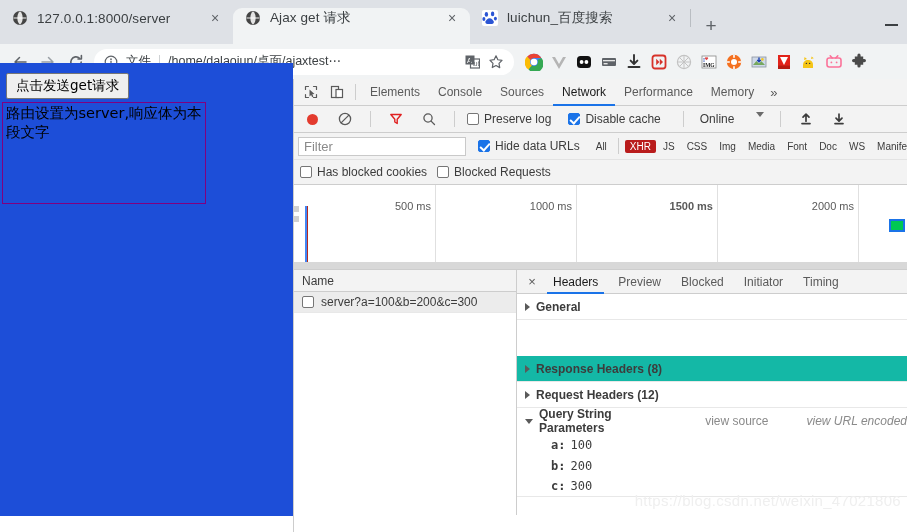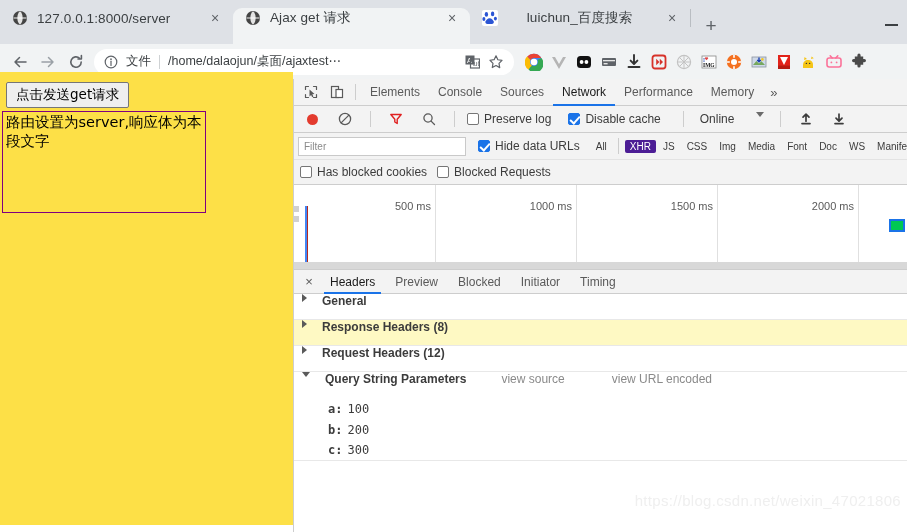--- a/index.html
+++ b/index.html
@@ -80,22 +80,22 @@
   .omni-url {
     flex: 1 1 auto; font-size: 12.5px; color: #3c4043;
     white-space: nowrap; overflow: hidden; text-overflow: clip; min-width: 0;
   }
   .omni-act { flex: 0 0 20px; display: flex; align-items: center; justify-content: center; margin-left: 4px; }
   .ext-row { display: flex; align-items: center; gap: 1px; margin-left: 2px; }
   .ext { width: 24px; height: 24px; display: flex; align-items: center; justify-content: center; }
 
   
   .page {
-    position: absolute; left: 0; top: 72px; width: 293px; height: 453px;
-    background: #fde047; overflow: hidden;
+    position: absolute; left: 0; top: 63px; width: 293px; height: 453px;
+    background: #1d4ed8; overflow: hidden;
   }
   .getbtn {
     position: absolute; left: 6px; top: 10px;
     background: #efefef; border: 1px solid #767676; border-radius: 2px;
     padding: 3px 9px; font-size: 13.5px; color: #000;
     font-family: "DejaVu Sans", sans-serif;
   }
   .resbox {
     position: absolute; left: 2px; top: 39px; width: 204px; height: 102px;
     border: 1px solid #800080;
@@ -146,25 +146,25 @@
   .cb-wrap { display: flex; align-items: center; margin-right: 10px; }
   .online-sel { font-size: 12px; color: #3c3c3c; display: flex; gap: 22px; padding: 0 4px; }
   .caret-dn { width: 0; height: 0; border-left: 4px solid transparent; border-right: 4px solid transparent; border-top: 5px solid #6b6b6b; }
 
   .dt-filterbar {
     height: 27px; background: #f3f3f3; border-bottom: 1px solid #e3e3e3;
     display: flex; align-items: center; padding: 0 4px;
   }
   .filter-input {
     width: 168px; height: 19px; background: #fff; border: 1px solid #c9c9c9;
-    font-size: 10px; color: #8a8a8a; padding: 0 5px; line-height: 17px;
+    font-size: 13px; color: #8a8a8a; padding: 0 5px; line-height: 17px;
     margin-right: 12px; flex: 0 0 168px;
   }
   .ftype { font-size: 10px; color: #3c3c3c; padding: 1px 5px; margin: 0 1px; border-radius: 2px; white-space: nowrap; }
-  .ftype.active { background: #4c1d95; color: #fff; }
+  .ftype.active { background: #b91c1c; color: #fff; }
 
   .dt-filterbar2 {
     height: 25px; background: #f3f3f3; border-bottom: 1px solid #cdcdcd;
     display: flex; align-items: center; padding: 0 6px;
   }
 
   
   .overview {
     height: 85px; background: #fff; border-bottom: 1px solid #cdcdcd; position: relative;
     overflow: hidden;
@@ -210,30 +210,29 @@
     color: #5a5a5a; font-size: 13px;
   }
   .dtab {
     height: 23px; padding: 0 10px; display: flex; align-items: center;
     font-size: 12px; color: #5a5a5a; position: relative; white-space: nowrap;
   }
   .dtab.sel { color: #1a1a1a; }
   .dtab.sel::after { content:""; position:absolute; left:4px; right:4px; bottom:-1px; height:2px; background:#1a73e8; }
 
   .hsection {
-    height: 26px; display: flex; padding-left: 8px;
+    height: 26px; display: flex; align-items: center; padding-left: 8px;
     font-size: 12px; font-weight: bold; color: #3c3c3c;
     border-bottom: 1px solid #e8e8e8;
-    gap: 9px;
-  }
-  .hsection.shade { background: #fef9c3; }
+  }
+  .hsection.shade { background: #14b8a6; margin-top: 36px; }
   .tri-r { width: 0; height: 0; border-top: 4px solid transparent; border-bottom: 4px solid transparent; border-left: 5px solid #5a5a5a; margin-right: 6px; flex:0 0 5px;}
   .tri-d { width: 0; height: 0; border-left: 4px solid transparent; border-right: 4px solid transparent; border-top: 5px solid #5a5a5a; margin-right: 6px; flex:0 0 8px;}
   .hs-link { font-weight: normal; color: #8a8a8a; font-size: 12px; margin-left: 26px; white-space: nowrap; }
-  .hs-link.two { margin-left: 38px; }
+  .hs-link.two { margin-left: 38px; font-style: italic; }
   .param {
     height: 21px; display: flex; align-items: center; padding-left: 34px;
     font-size: 12px; font-family: "DejaVu Sans Mono", monospace; color: #3c3c3c;
   }
   .param b { font-weight: bold; margin-right: 5px; }
   .param-rule { border-bottom: 1px solid #e8e8e8; }
 
   .watermark {
     position: absolute; right: 6px; bottom: 6px;
     font-size: 15px; color: #efefef; white-space: nowrap;
@@ -264,21 +263,21 @@
         <svg width="16" height="16" viewBox="0 0 16 16">
             <circle cx="8" cy="8" r="7" fill="#444"></circle>
             <path d="M8 1.3c-2 1.6-2.6 4-2.6 6.7S6 13.1 8 14.7c2-1.6 2.6-4 2.6-6.7S10 2.9 8 1.3z" fill="#fff" opacity=".85"></path>
             <path d="M1.4 8h13.2" stroke="#fff" stroke-width="1.1" opacity=".85"></path>
           </svg>
       </span>
       <span class="tab-title">Ajax get 请求</span>
       <span class="tab-close">×</span>
     </div>
 
-    <div class="tab inactive" style="width:220px;text-align:center;">
+    <div class="tab inactive" style="width:220px;">
       <span class="tab-fav">
         <svg width="16" height="16" viewBox="0 0 16 16">
             <rect width="16" height="16" rx="2" fill="#fff"></rect>
             <ellipse cx="4.4" cy="4.4" rx="1.7" ry="2.3" fill="#2b55d4"></ellipse>
             <ellipse cx="10.6" cy="3.9" rx="1.7" ry="2.3" fill="#2b55d4"></ellipse>
             <ellipse cx="1.9" cy="9" rx="1.5" ry="1.9" fill="#2b55d4"></ellipse>
             <ellipse cx="13.4" cy="8.6" rx="1.5" ry="1.9" fill="#2b55d4"></ellipse>
             <path d="M7.6 8.2c2 0 3.6 2 4.1 3.3.5 1.4-.5 2.4-1.9 2.4H5.4c-1.4 0-2.4-1-1.9-2.4.5-1.3 2.1-3.3 4.1-3.3z" fill="#2b55d4"></path>
           </svg>
       </span>
@@ -550,36 +549,45 @@
       </label>
     </div>
 
     <div class="overview">
       <div class="ov-tick" style="left:0px; width:142px;">
         <span>500 ms</span>
       </div>
       <div class="ov-tick" style="left:142px; width:141px;">
         <span>1000 ms</span>
       </div>
-      <div class="ov-tick" style="left:283px; width:141px;">
+      <div class="ov-tick" style="left:283px; width:141px;font-weight:bold;">
         <span>1500 ms</span>
       </div>
       <div class="ov-tick" style="left:424px; width:141px;">
         <span>2000 ms</span>
       </div>
       <div class="ov-nub"></div>
       <div class="ov-nub2"></div>
       <div class="ov-bar-blue"></div>
       <div class="ov-bar-red"></div>
       <div class="ov-green"></div>
       <div class="ov-scroll"></div>
     </div>
 
     <div class="lower">
 
+      <div class="reqlist">
+        <div class="reqlist-head">
+          <span>Name</span>
+        </div>
+        <div class="reqrow">
+          <span class="cb"></span>
+          <span class="reqrow-name">server?a=100&amp;b=200&amp;c=300</span>
+        </div>
+      </div>
 
       <div class="detail">
         <div class="detail-tabs">
           <div class="dclose">×</div>
           <div class="dtab sel">Headers</div>
           <div class="dtab">Preview</div>
           <div class="dtab">Blocked</div>
           <div class="dtab">Initiator</div>
           <div class="dtab">Timing</div>
         </div>

